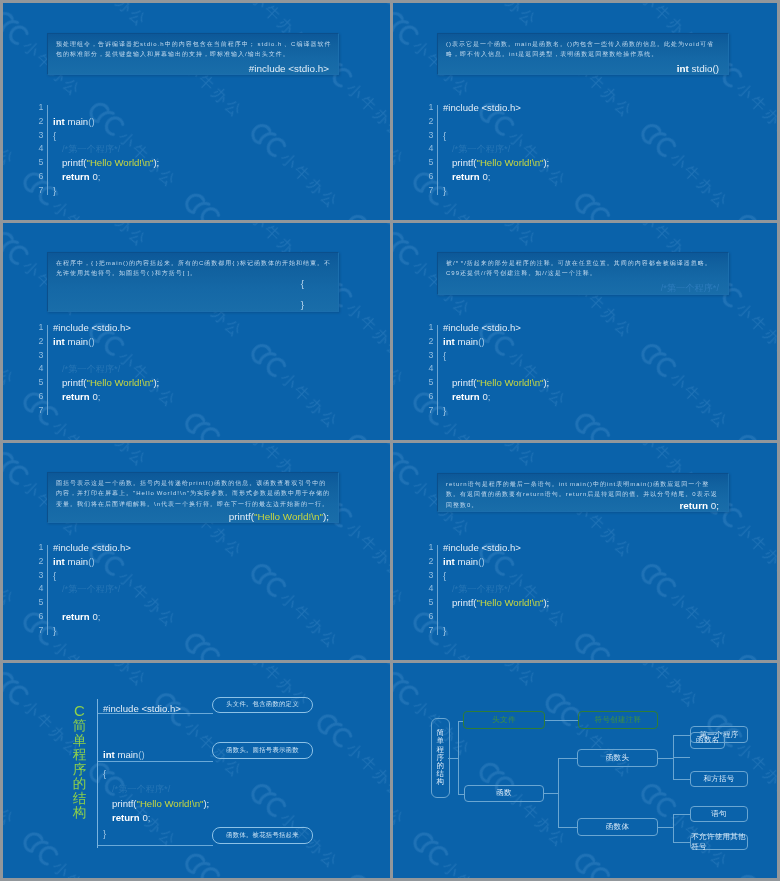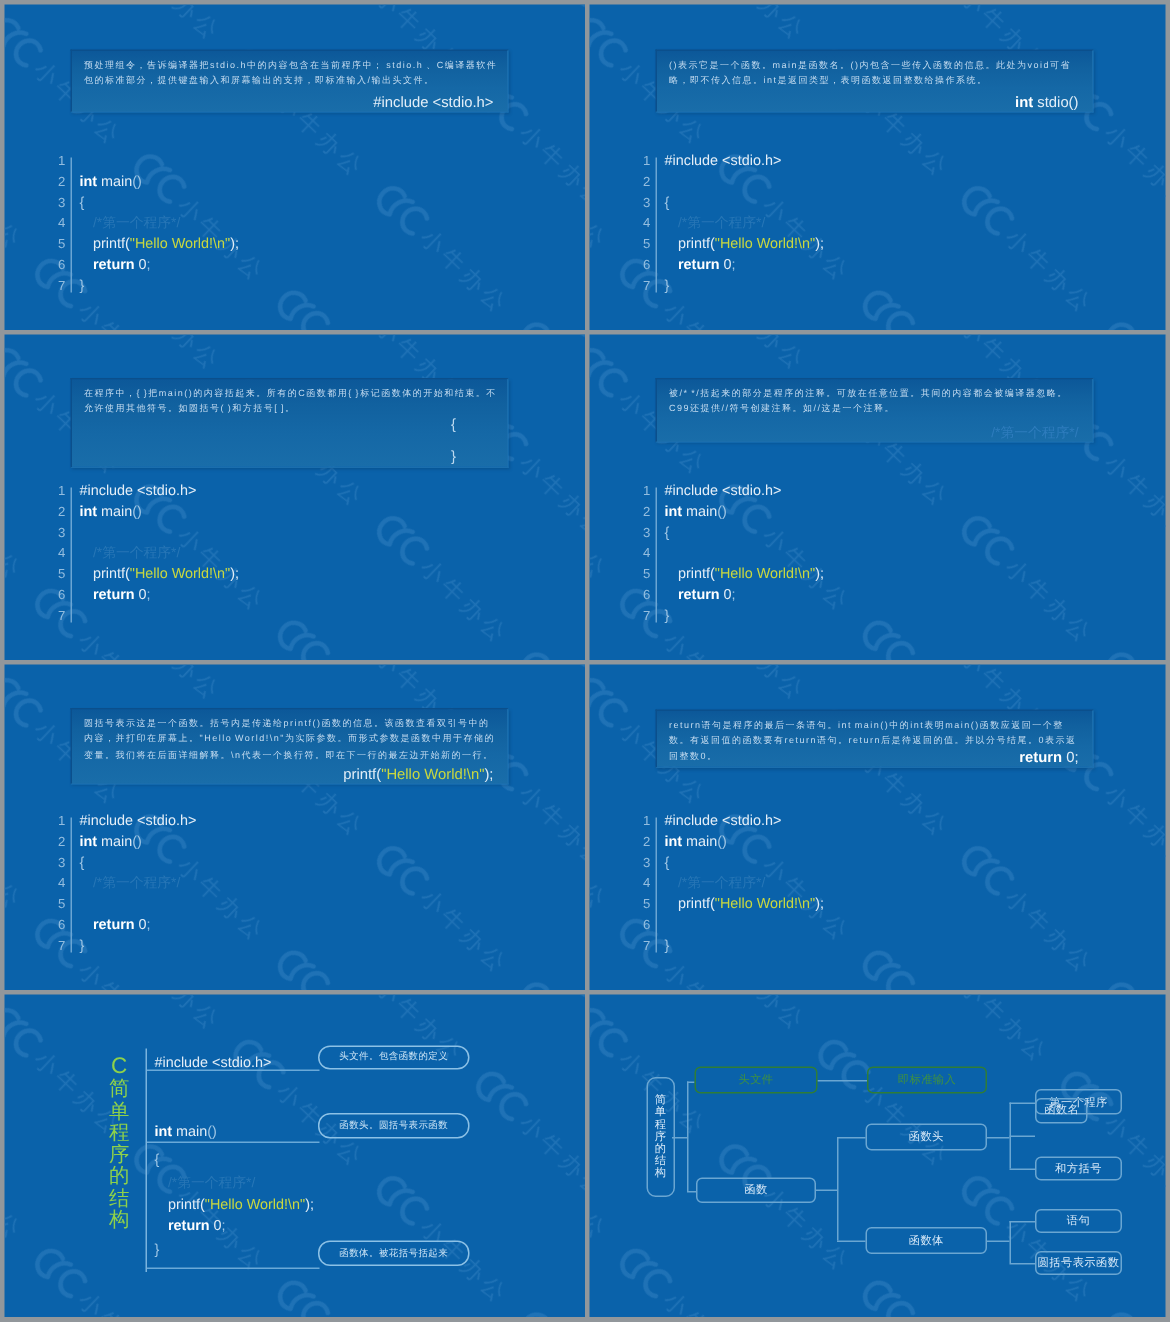--- a/index.html
+++ b/index.html
@@ -420,24 +420,24 @@
         <div class="node root" style="left:38px;top:54.5px;width:18.5px;height:80.5px">
           <span>简</span>
           <span>单</span>
           <span>程</span>
           <span>序</span>
           <span>的</span>
           <span>结</span>
           <span>构</span>
         </div>
         <div class="node green" style="left:70px;top:48.4px;width:82px;height:17.4px">头文件</div>
-        <div class="node green" style="left:185px;top:48.3px;width:80px;height:17.4px">即标准输入</div>
+        <div class="node green" style="left:185px;top:48.3px;width:80px;height:17.4px">符号创建注释</div>
         <div class="node" style="left:71px;top:122px;width:80px;height:16.5px">函数</div>
         <div class="node" style="left:184px;top:86.1px;width:81px;height:18.2px">函数头</div>
         <div class="node" style="left:184px;top:155px;width:81px;height:18px">函数体</div>
         <div class="node" style="left:297.3px;top:63.4px;width:57.4px;height:17px">第一个程序</div>
         <div class="node" style="left:297.3px;top:69px;width:35px;height:16.6px">函数名</div>
         <div class="node" style="left:297.3px;top:107.5px;width:57.4px;height:16.2px">和方括号</div>
         <div class="node" style="left:297.3px;top:142.8px;width:57.4px;height:16.7px">语句</div>
-        <div class="node" style="left:297.3px;top:170.5px;width:57.4px;height:16.9px">圆括号表示函数</div>
+        <div class="node" style="left:297.3px;top:170.5px;width:57.4px;height:16.9px">不允许使用其他符号</div>
       </div>
     </div>
 </div>
 
 </body></html>

